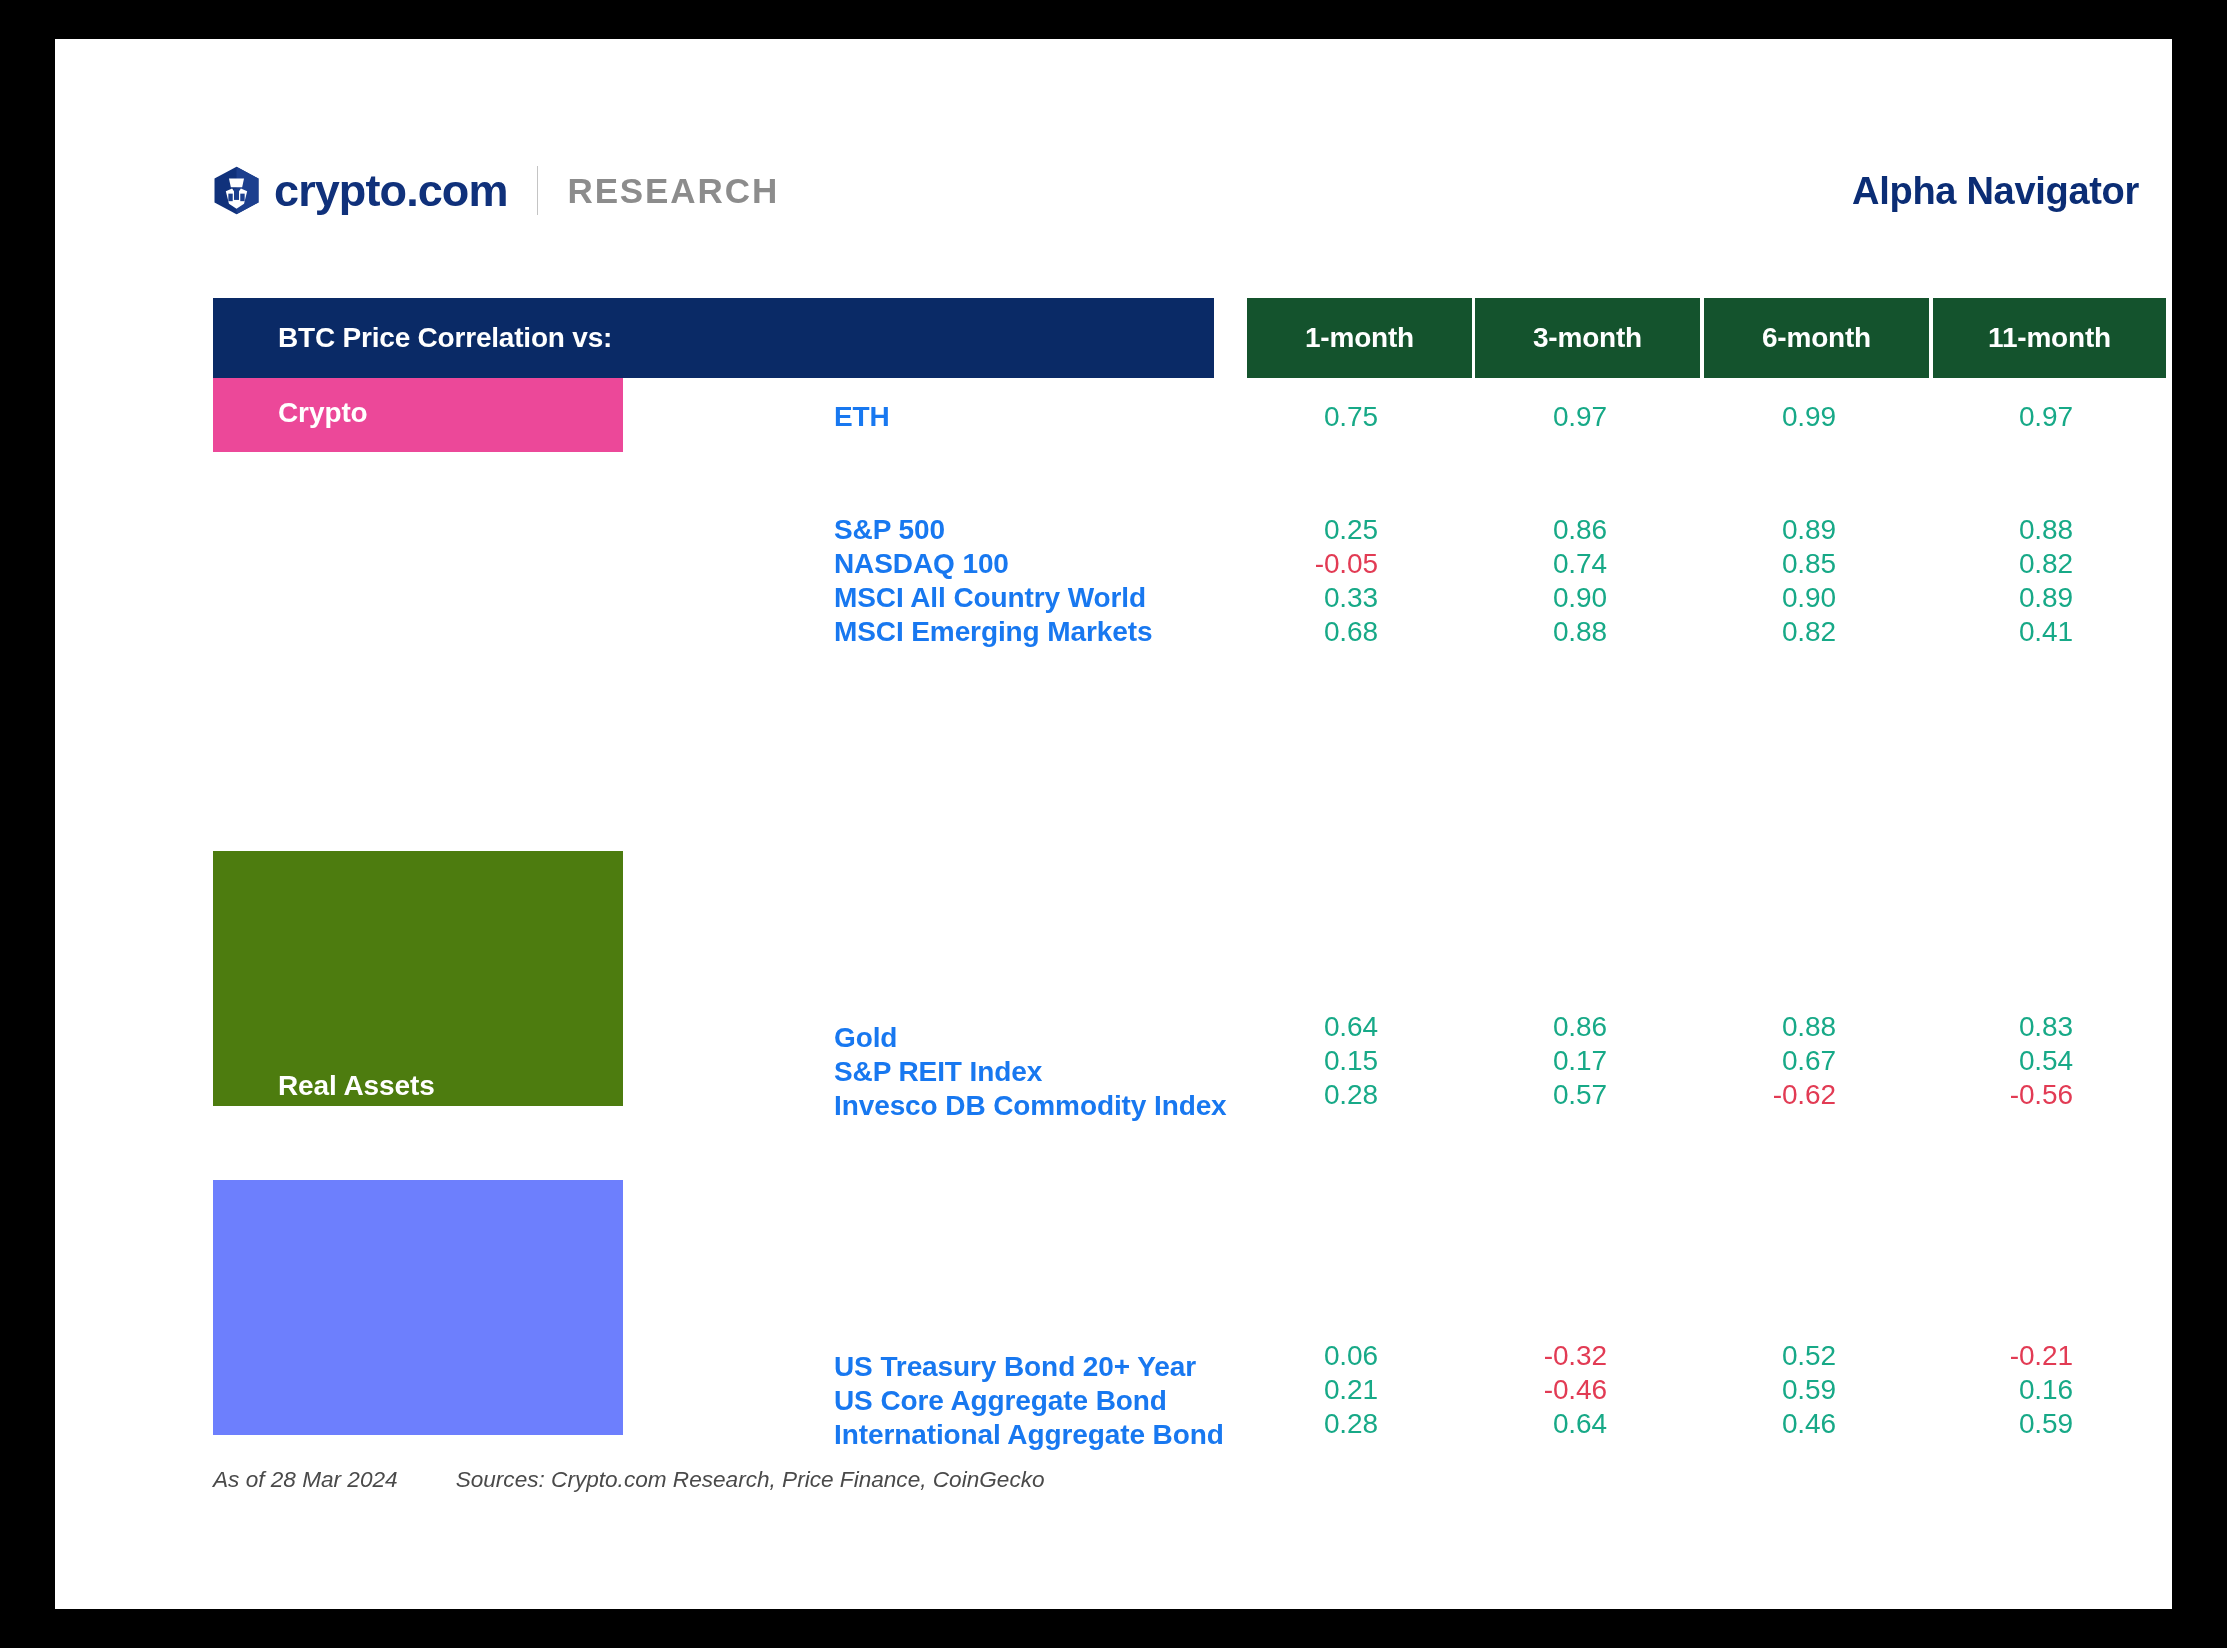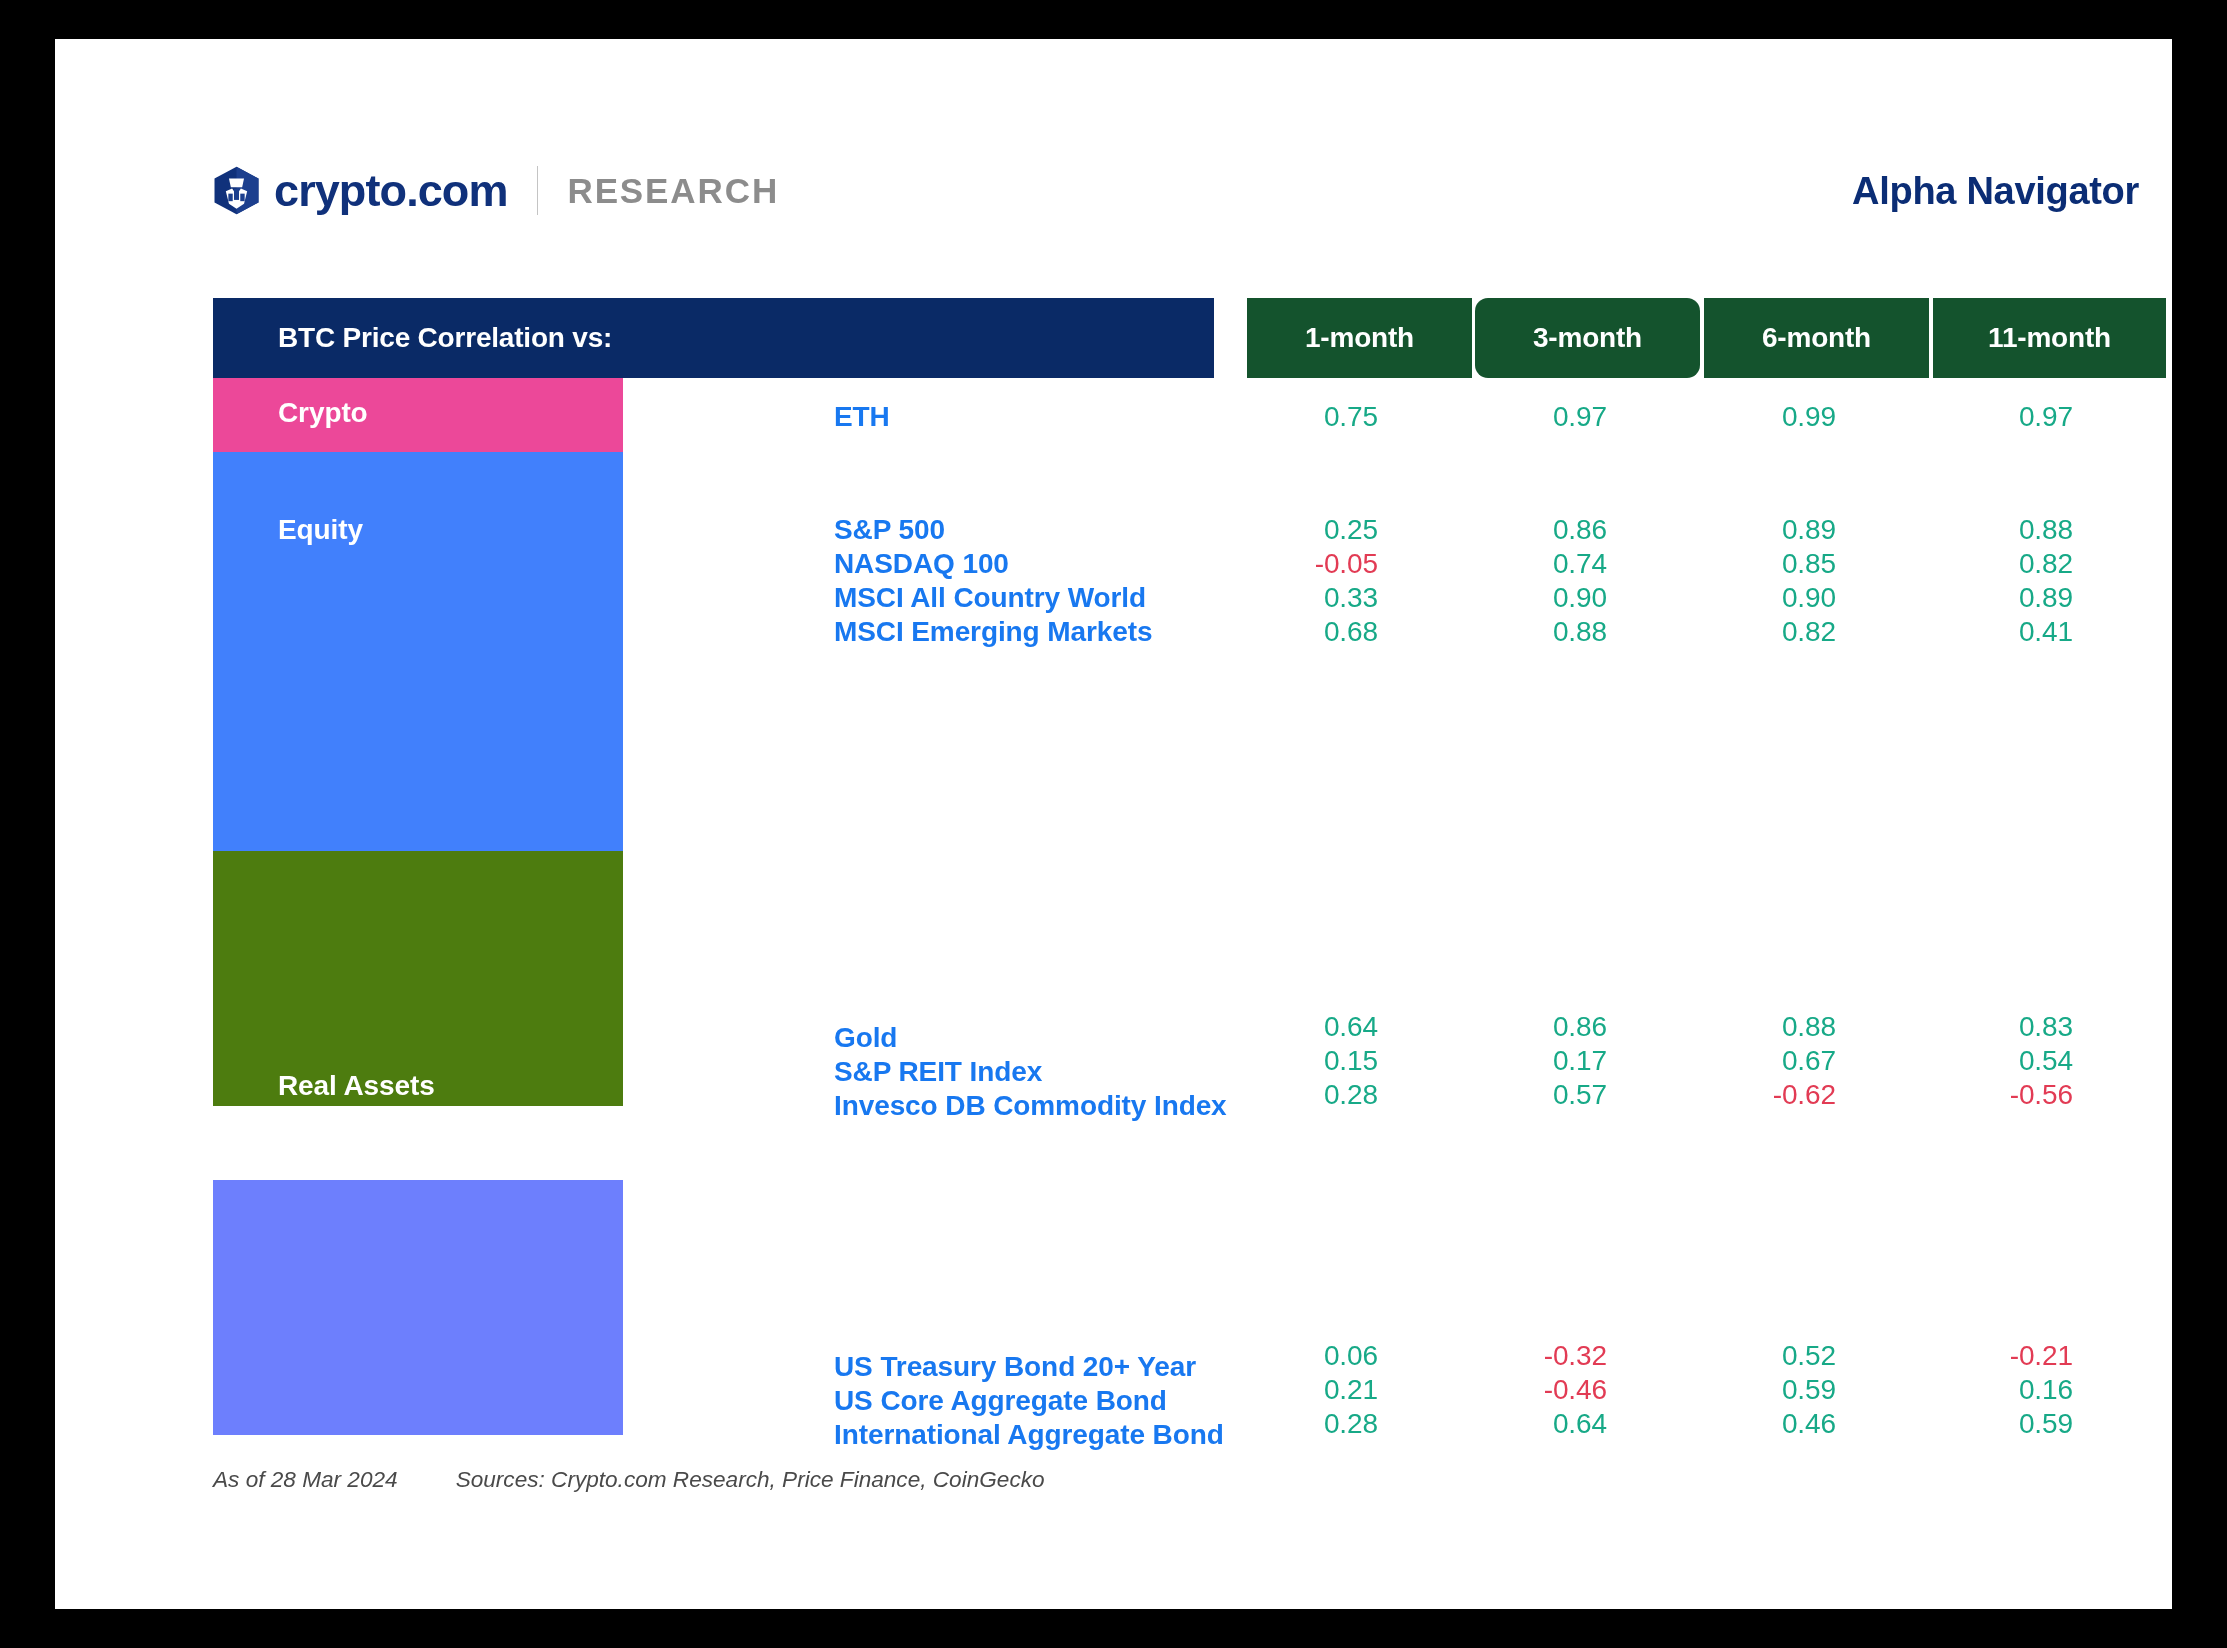--- a/index.html
+++ b/index.html
@@ -67,21 +67,21 @@
   }
   .period-head {
     position: absolute; top: 0; height: 80px;
     background: #14532d;
     display: flex; align-items: center; justify-content: center;
     color: #ffffff; font-size: 28px; font-weight: 700;
     letter-spacing: -0.2px;
     margin-left: 27px;
   }
   #ph-0 { left: 1007px; width: 225px; }
-  #ph-1 { left: 1235px; width: 225px; border-radius: 13px; }
+  #ph-1 { left: 1235px; width: 225px; }
   #ph-2 { left: 1464px; width: 225px; }
   #ph-3 { left: 1693px; width: 233px; }
 
   
   #category-col {
     position: absolute; left: 0; top: 80px;
     width: 410px; height: 1057px;
   }
   .cat-band {
     position: absolute; left: 0; width: 100%;
@@ -163,23 +163,20 @@
       <div class="period-head" id="ph-0">1-month</div>
       <div class="period-head" id="ph-1">3-month</div>
       <div class="period-head" id="ph-2">6-month</div>
       <div class="period-head" id="ph-3">11-month</div>
     </div>
 
     <div id="category-col">
         <div class="cat-band" style="top: 0px; height: 74px; background: #ec4899;">
           <div class="cat-label" style="top: 19px;">Crypto</div>
         </div>
-        <div class="cat-band" style="top: 74px; height: 399px; background: rgb(65, 128, 252);">
-          <div class="cat-label" style="top: 62px;">Equity</div>
-        </div>
         <div class="cat-band" style="top: 473px; height: 255px; background: #4d7c0f;">
           <div class="cat-label" style="top: 219px;">Real Assets</div>
         </div>
         <div class="cat-band" style="top: 802px; height: 255px; background: rgb(109, 127, 253);">
           <div class="cat-label" style="top: 348px;">Fixed Income</div>
         </div>
       </div>
     <div id="data-area">
         <div class="row" style="top: 22.6px;">
           <div class="row-label">ETH</div>

